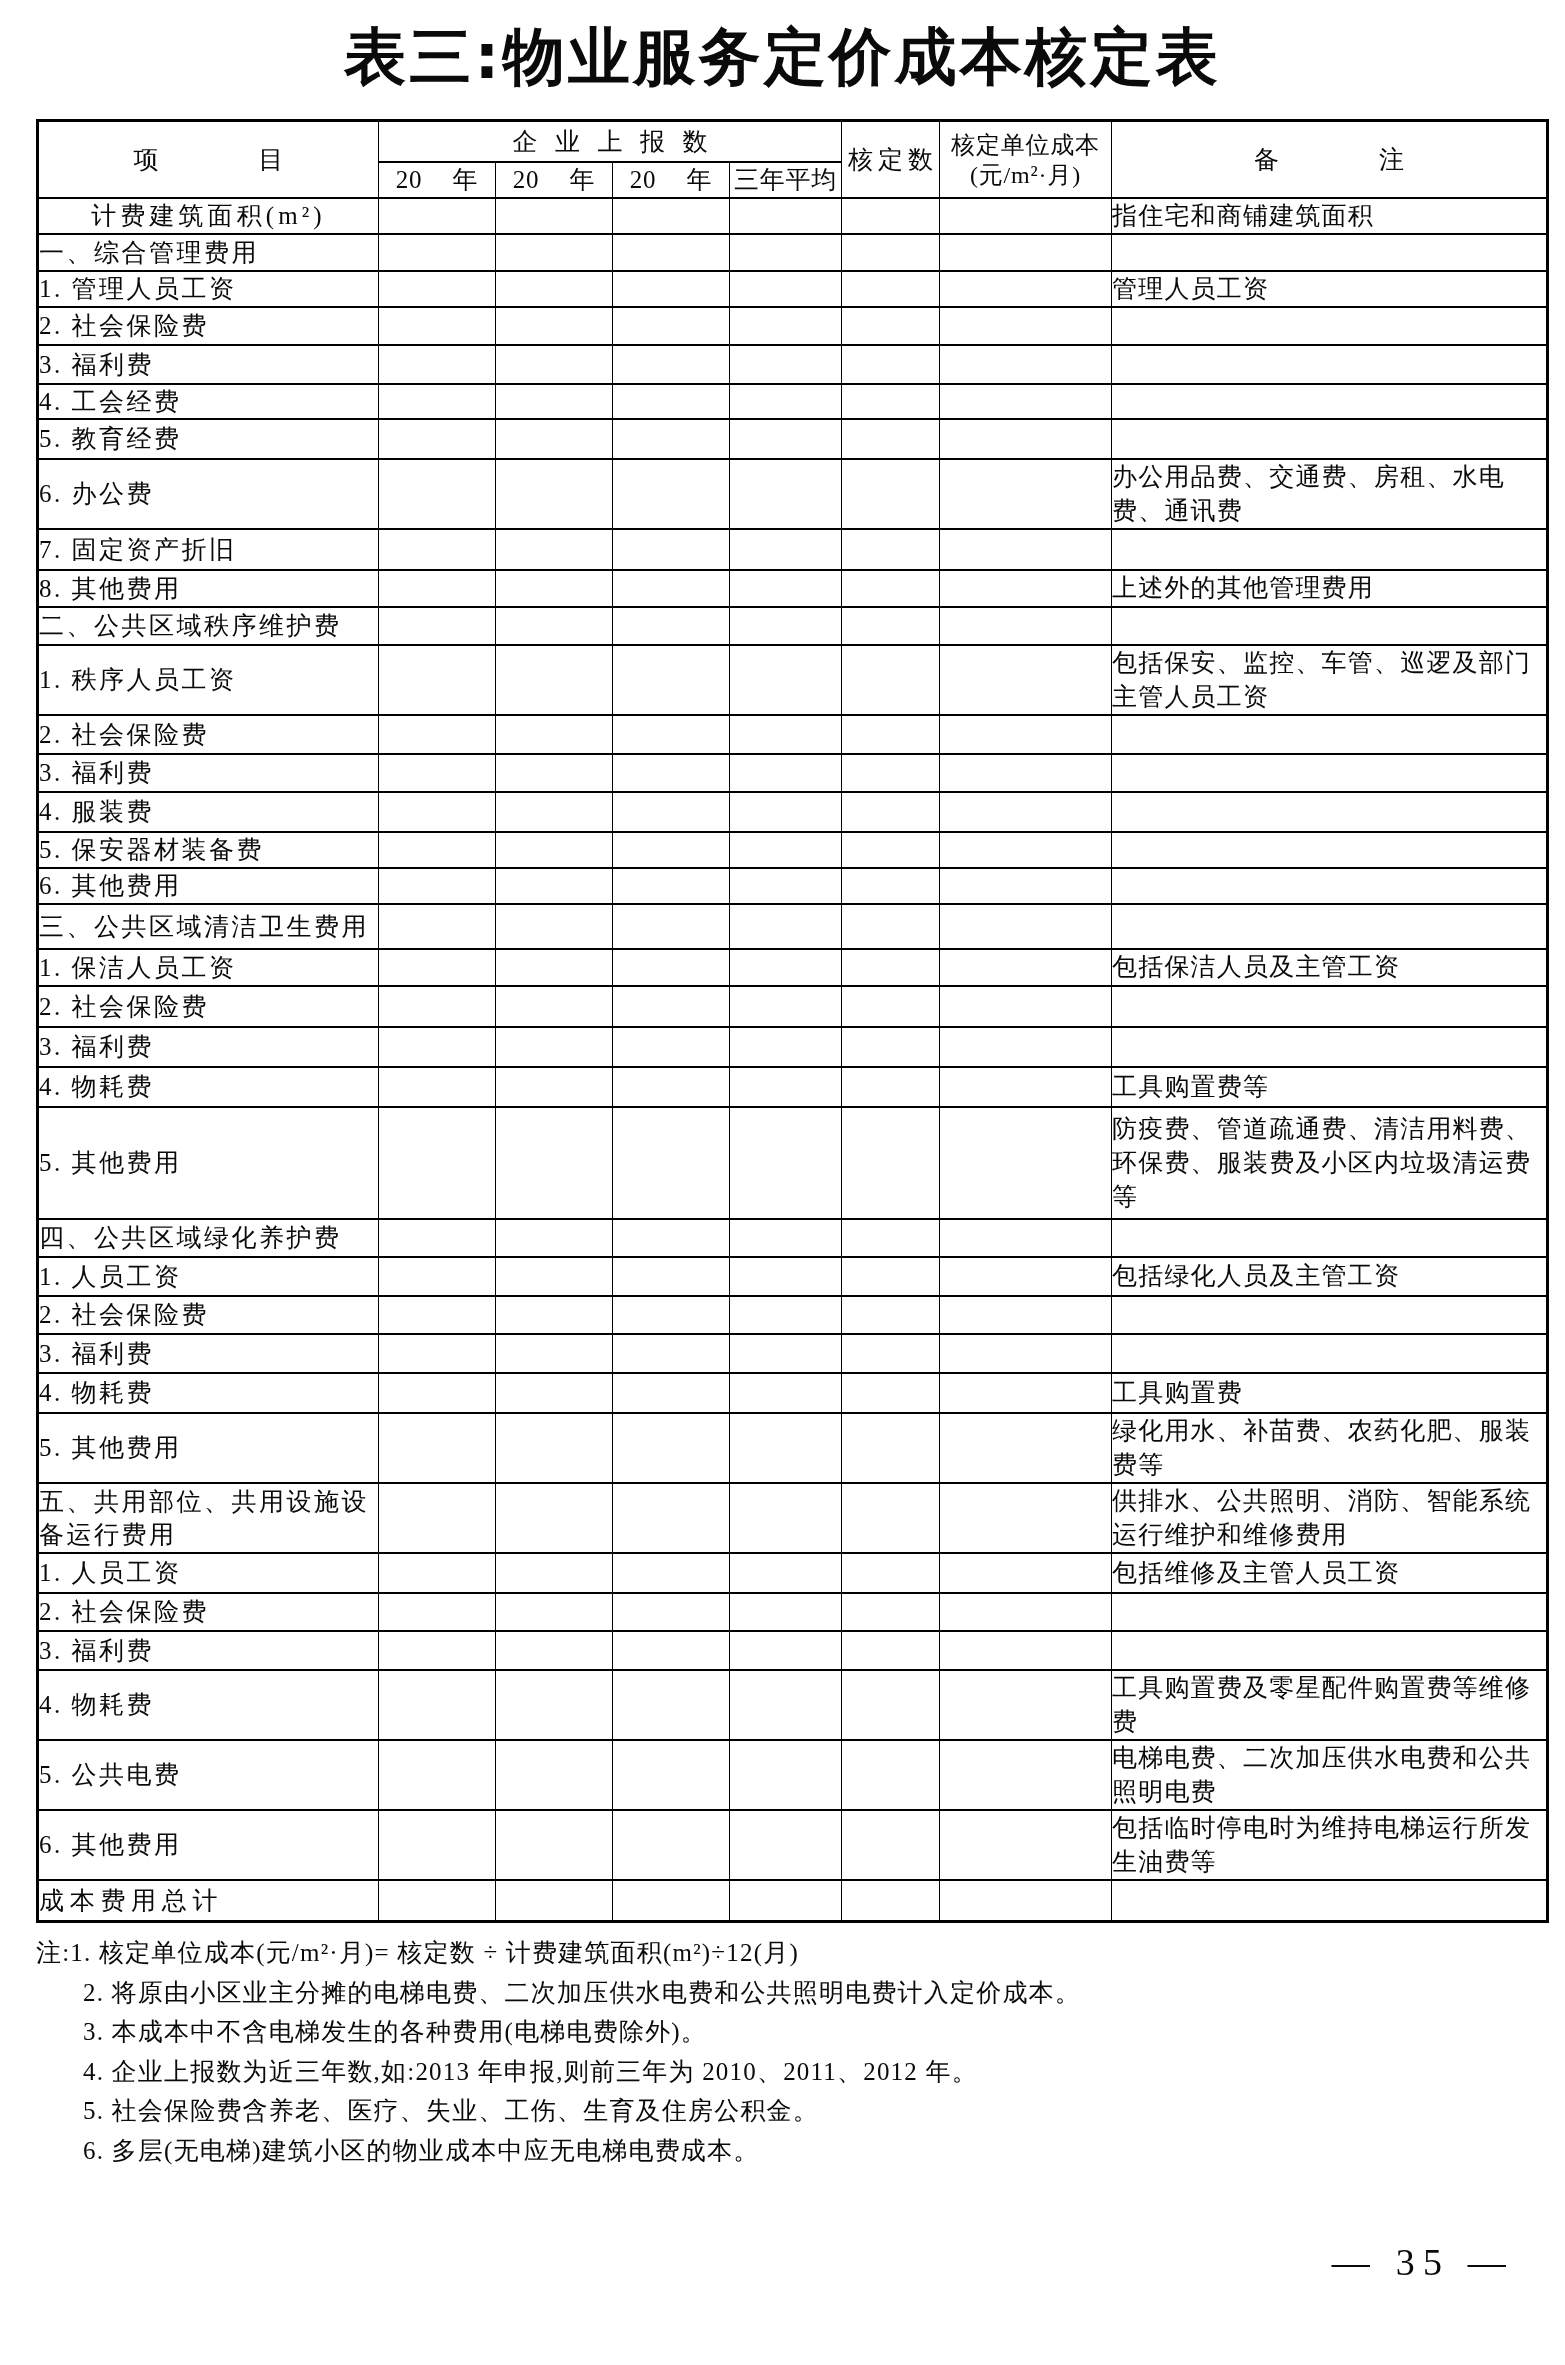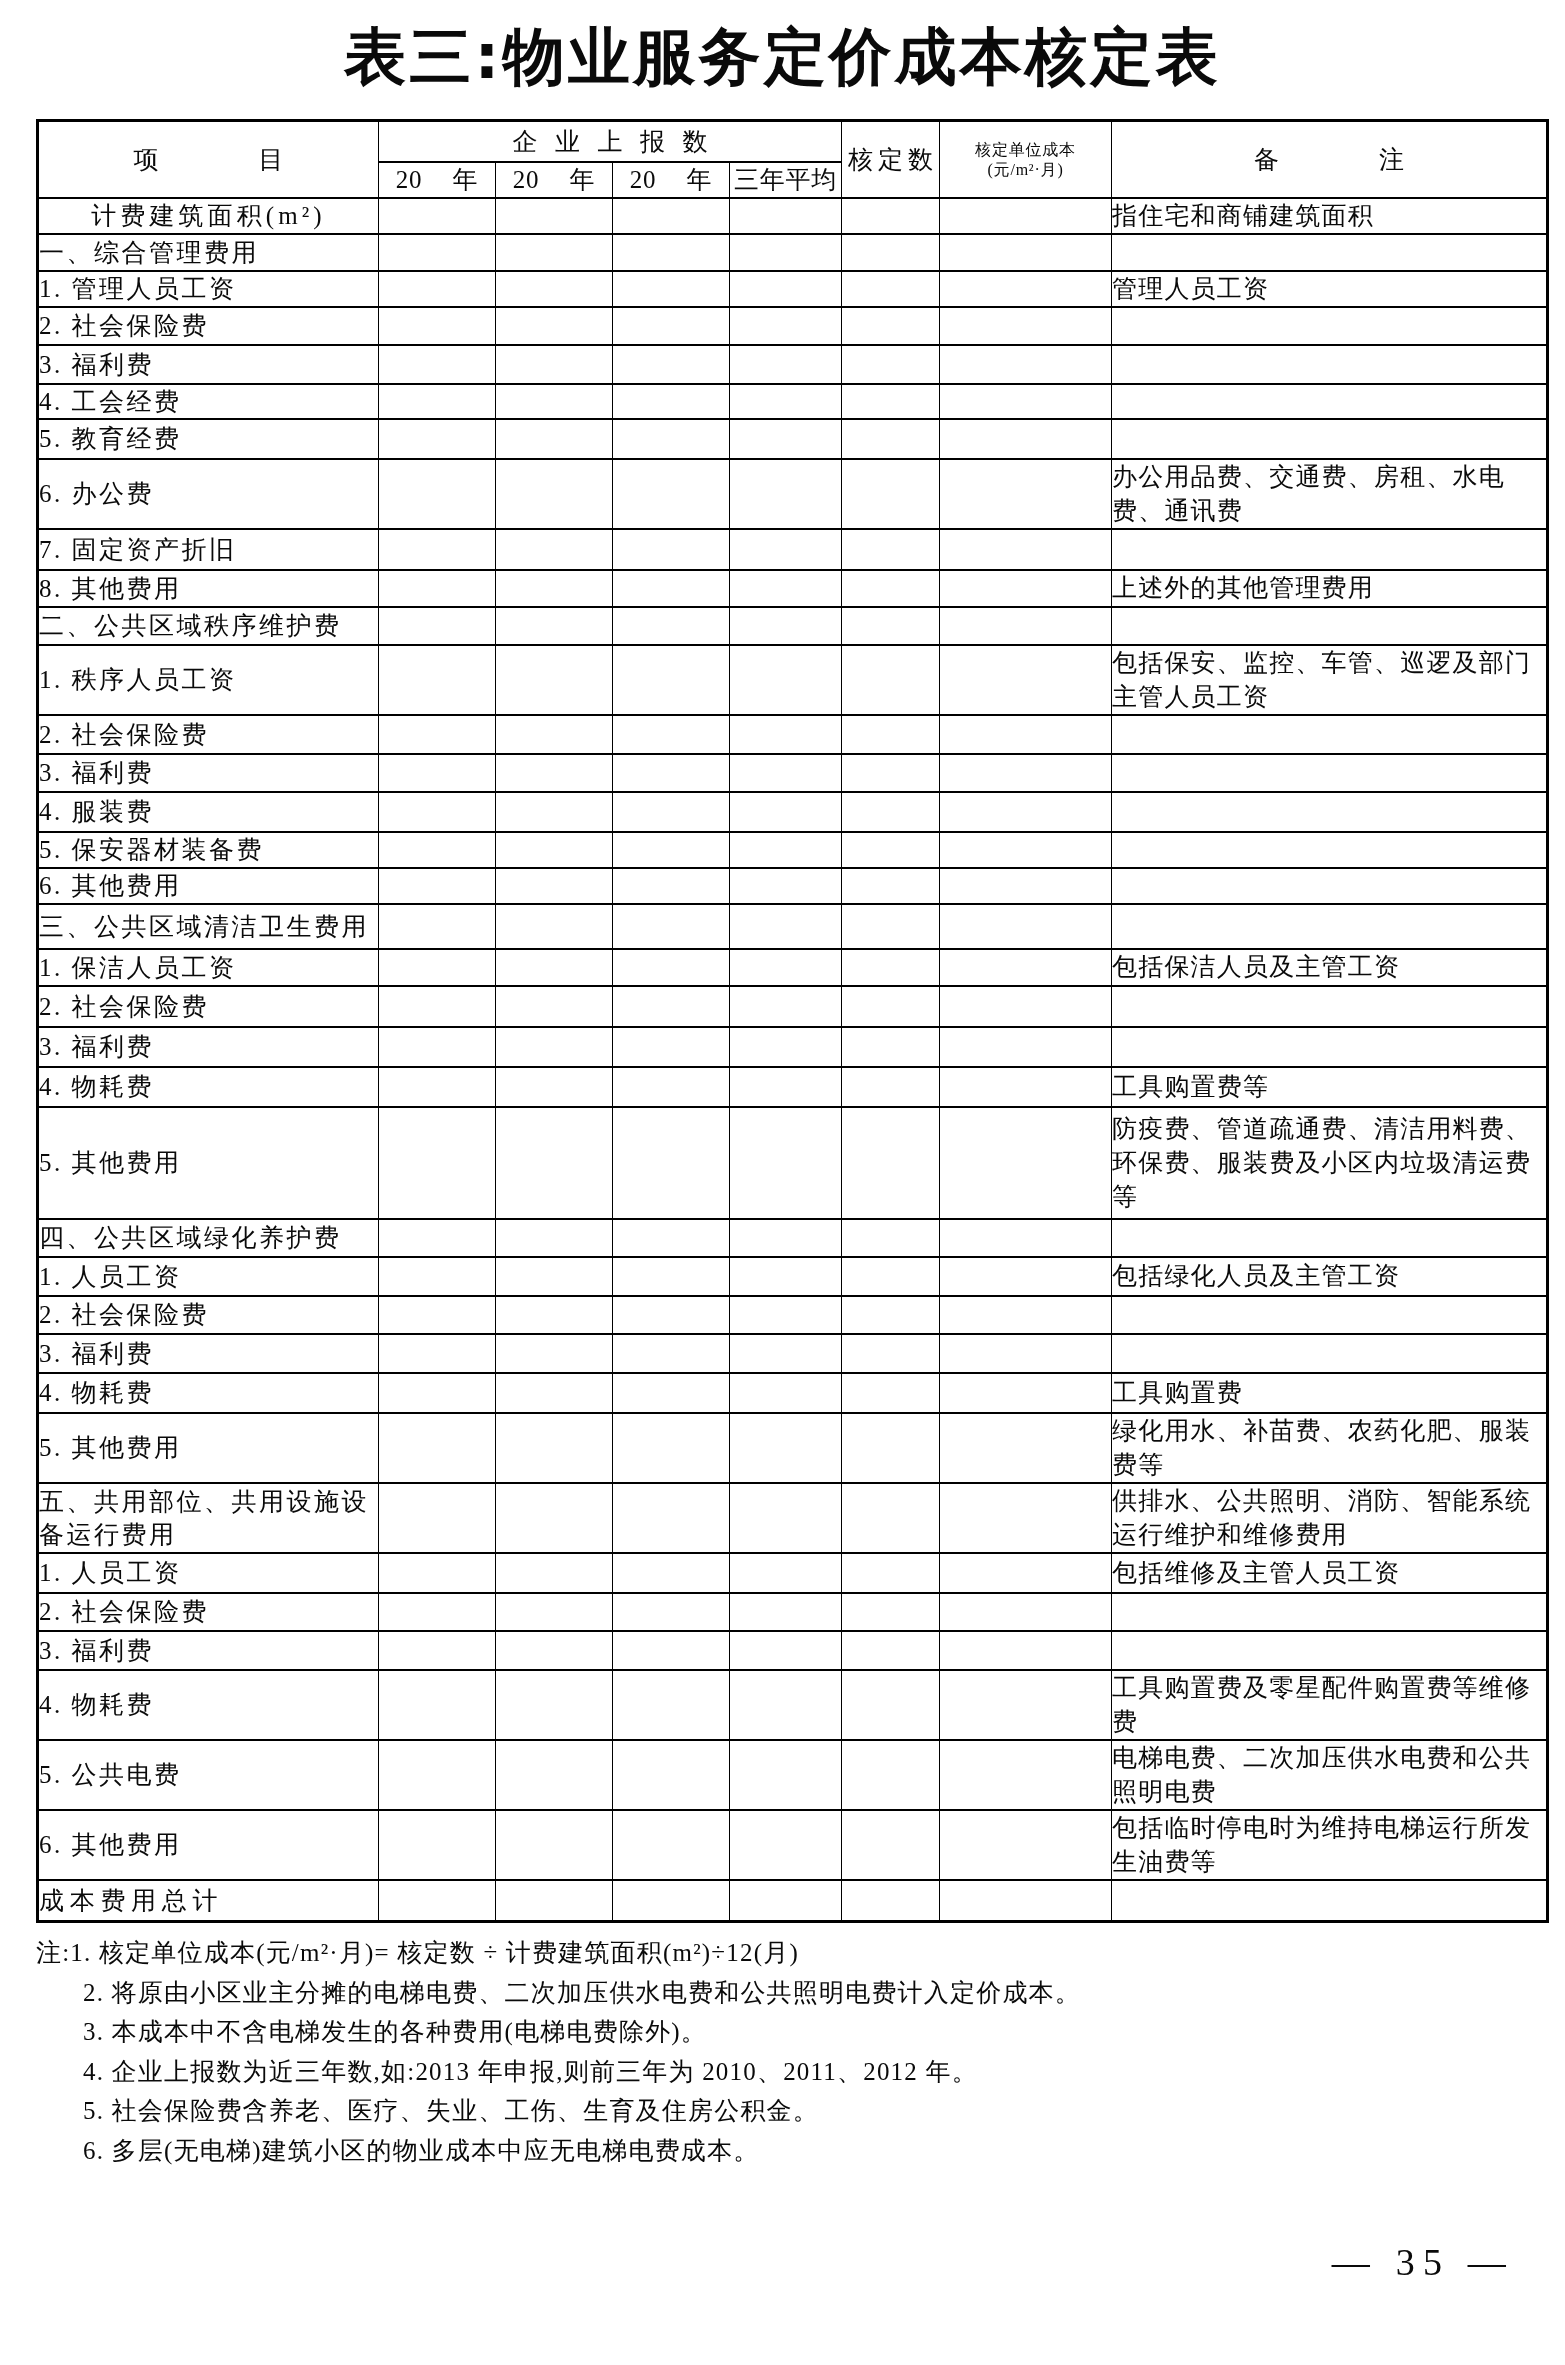--- a/index.html
+++ b/index.html
@@ -37,21 +37,21 @@
     padding: 0; vertical-align: middle;
     overflow: hidden;
   }
   thead th { font-weight: normal; font-size: 25px; text-align: center; }
   tr.h1 { height: 41px; }
   tr.h2 { height: 36px; }
   tr.h2 th { word-spacing: 23px; letter-spacing: 0.8px; }
   .ls-xwide { letter-spacing: 4em; margin-right: -4em; }
   .ls-rep   { letter-spacing: 0.7em; margin-right: -0.7em; }
   .ls-appr  { letter-spacing: 4.9px; margin-right: -4.9px; }
-  .th-unitcost { font-size: 16px; line-height: 1.25; letter-spacing: 0.8px; }
+  .th-unitcost { font-size: 24px; line-height: 1.25; letter-spacing: 0.8px; }
   .c-label { font-size: 25px; letter-spacing: 2.5px; }
   .t-area  { text-align: center; letter-spacing: 4.1px; }
   .t-sec   { padding-left: 6.5px; }
   .t-item  { padding-left: 39px; }
   .t-total { padding-left: 82px; letter-spacing: 5.7px; }
   .c-val   { }
   .c-note  {
     font-size: 25px; letter-spacing: 1.2px;
     line-height: 1.36; padding: 2.5px 6.5px 2.5px 9.8px;
   }

